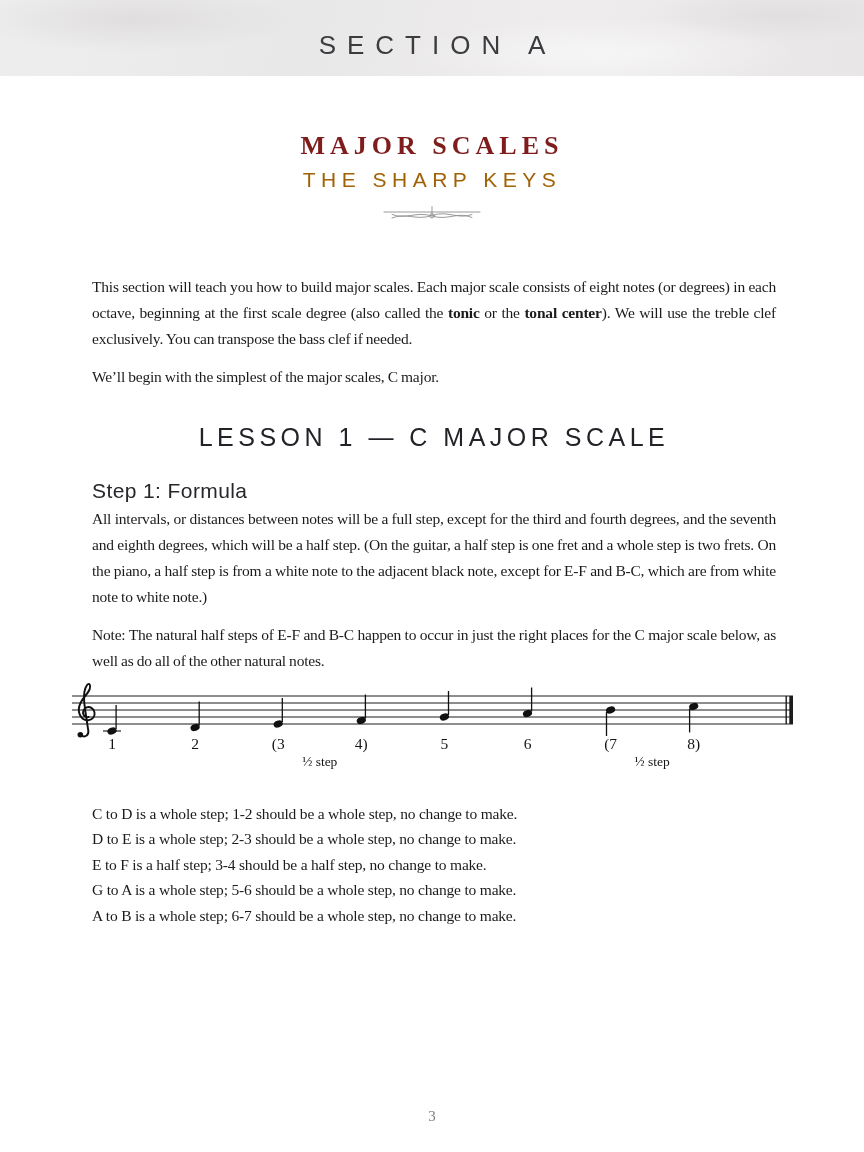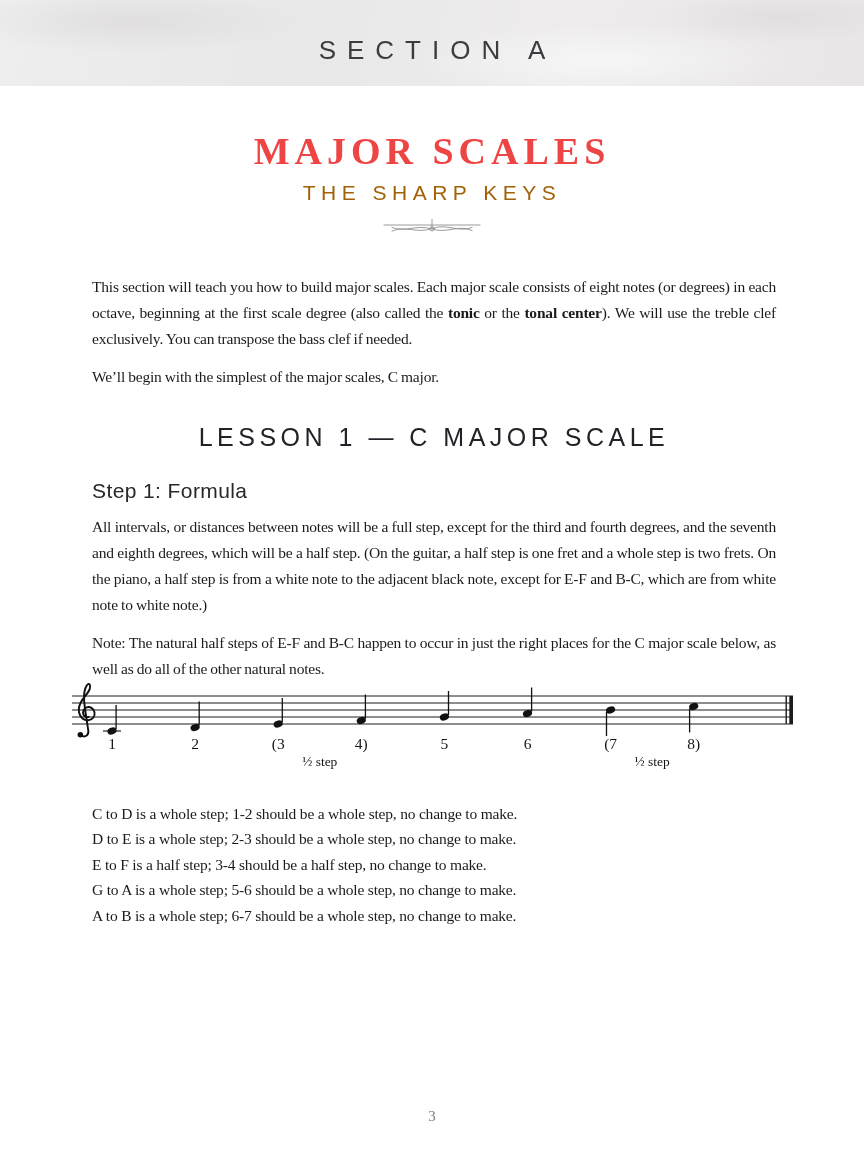--- a/index.html
+++ b/index.html
@@ -3,57 +3,57 @@
 <meta charset="utf-8">
 <style>
   html,body{margin:0;padding:0;background:#fff;}
   .page{
     position:relative;width:864px;height:1152px;margin:0 auto;
     background:#ffffff;overflow:hidden;
     font-family:"Liberation Serif",serif;color:#1b1b1b;
   }
   
   .header-band{
-    position:absolute;top:0;left:0;width:864px;height:86px;
+    position:absolute;top:0;left:0;width:864px;height:76px;
     background:
       radial-gradient(ellipse 260px 50px at 15% 25%, rgba(205,202,202,.40), transparent 65%),
       radial-gradient(ellipse 320px 60px at 70% 70%, rgba(255,255,255,.55), transparent 60%),
       radial-gradient(ellipse 200px 40px at 90% 20%, rgba(208,205,205,.35), transparent 65%),
       linear-gradient(100deg,#efeeee,#e9e8e8 35%,#eeecec 65%,#e8e6e6);
     display:flex;align-items:center;justify-content:center;
   }
   .section-label{
     font-family:"Liberation Sans",sans-serif;
     font-size:26px;font-weight:400;letter-spacing:11px;color:#3c3c40;
     text-indent:11px;margin-top:14px;
   }
   
   .title-wrap{position:absolute;top:132px;left:0;width:864px;text-align:center;}
   .page-title{
-    font-family:"Liberation Serif",serif;font-size:38px;font-weight:700;
-    letter-spacing:5px;color:#ef4444;line-height:1.05;
+    font-family:"Liberation Serif",serif;font-size:26px;font-weight:700;
+    letter-spacing:5px;color:#7f1d1d;line-height:1.05;
   }
   .page-subtitle{
     font-family:"Liberation Sans",sans-serif;font-size:21px;font-weight:400;
     letter-spacing:5.5px;color:#a16207;margin-top:9px;
   }
   .ornament{margin-top:13px;}
   
   .content{position:absolute;left:92px;width:684px;}
   .c1{top:274px;} .c2{top:801px;}
   p{margin:0;font-size:15.5px;line-height:26px;letter-spacing:-0.2px;word-spacing:-0.5px;}
   .just{text-align:justify;}
   .mt12{margin-top:12px;}
   .lesson-heading{
     font-family:"Liberation Sans",sans-serif;font-size:25px;font-weight:400;
     letter-spacing:4.5px;color:#222228;text-align:center;margin-top:33px;
   }
   .step-heading{
     font-family:"Liberation Sans",sans-serif;font-size:21px;font-weight:400;
-    letter-spacing:.4px;color:#27272b;margin-top:27px;margin-bottom:11px;
+    letter-spacing:.4px;color:#27272b;margin-top:27px;margin-bottom:3px;
   }
   strong{font-weight:700;}
   
   .staff-svg{position:absolute;top:678px;left:0;}
   .staff-svg text{font-family:"Liberation Serif",serif;font-size:15.5px;fill:#141414;}
   .staff-svg text.half-step{font-size:13.5px;}
   
   .verbalize div{font-size:15.5px;line-height:25.4px;letter-spacing:-0.2px;}
   
   .page-number{

